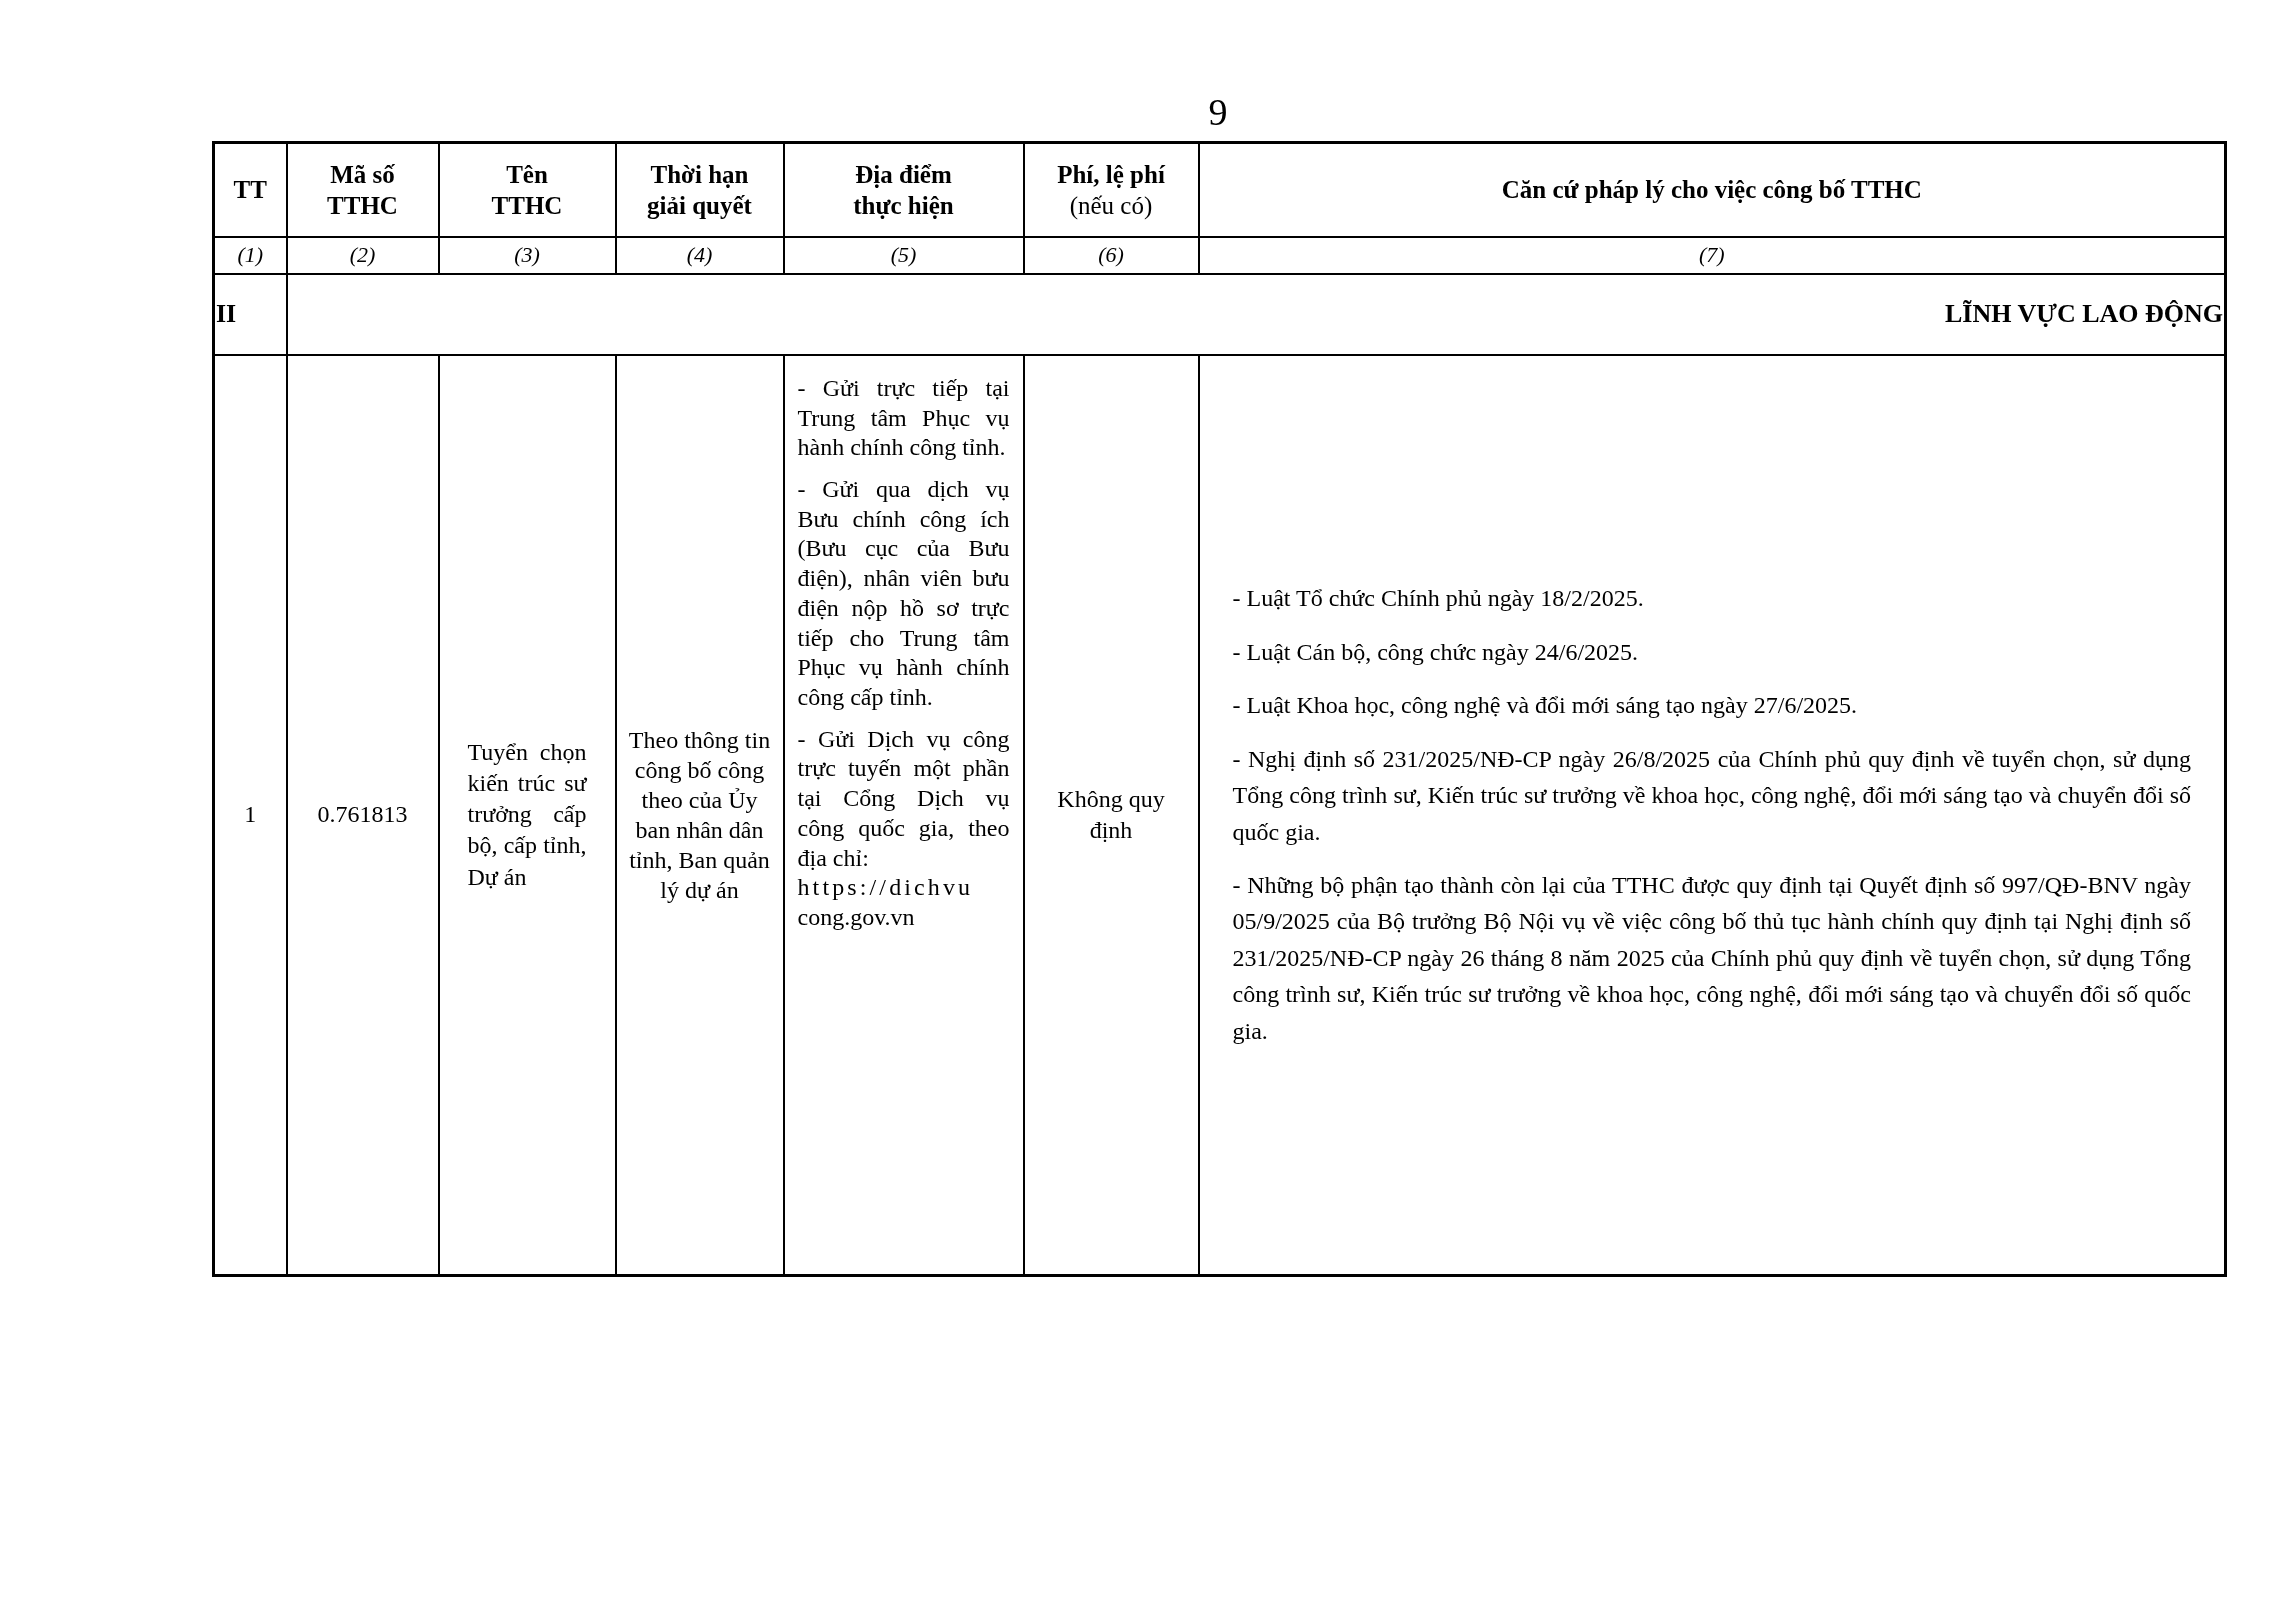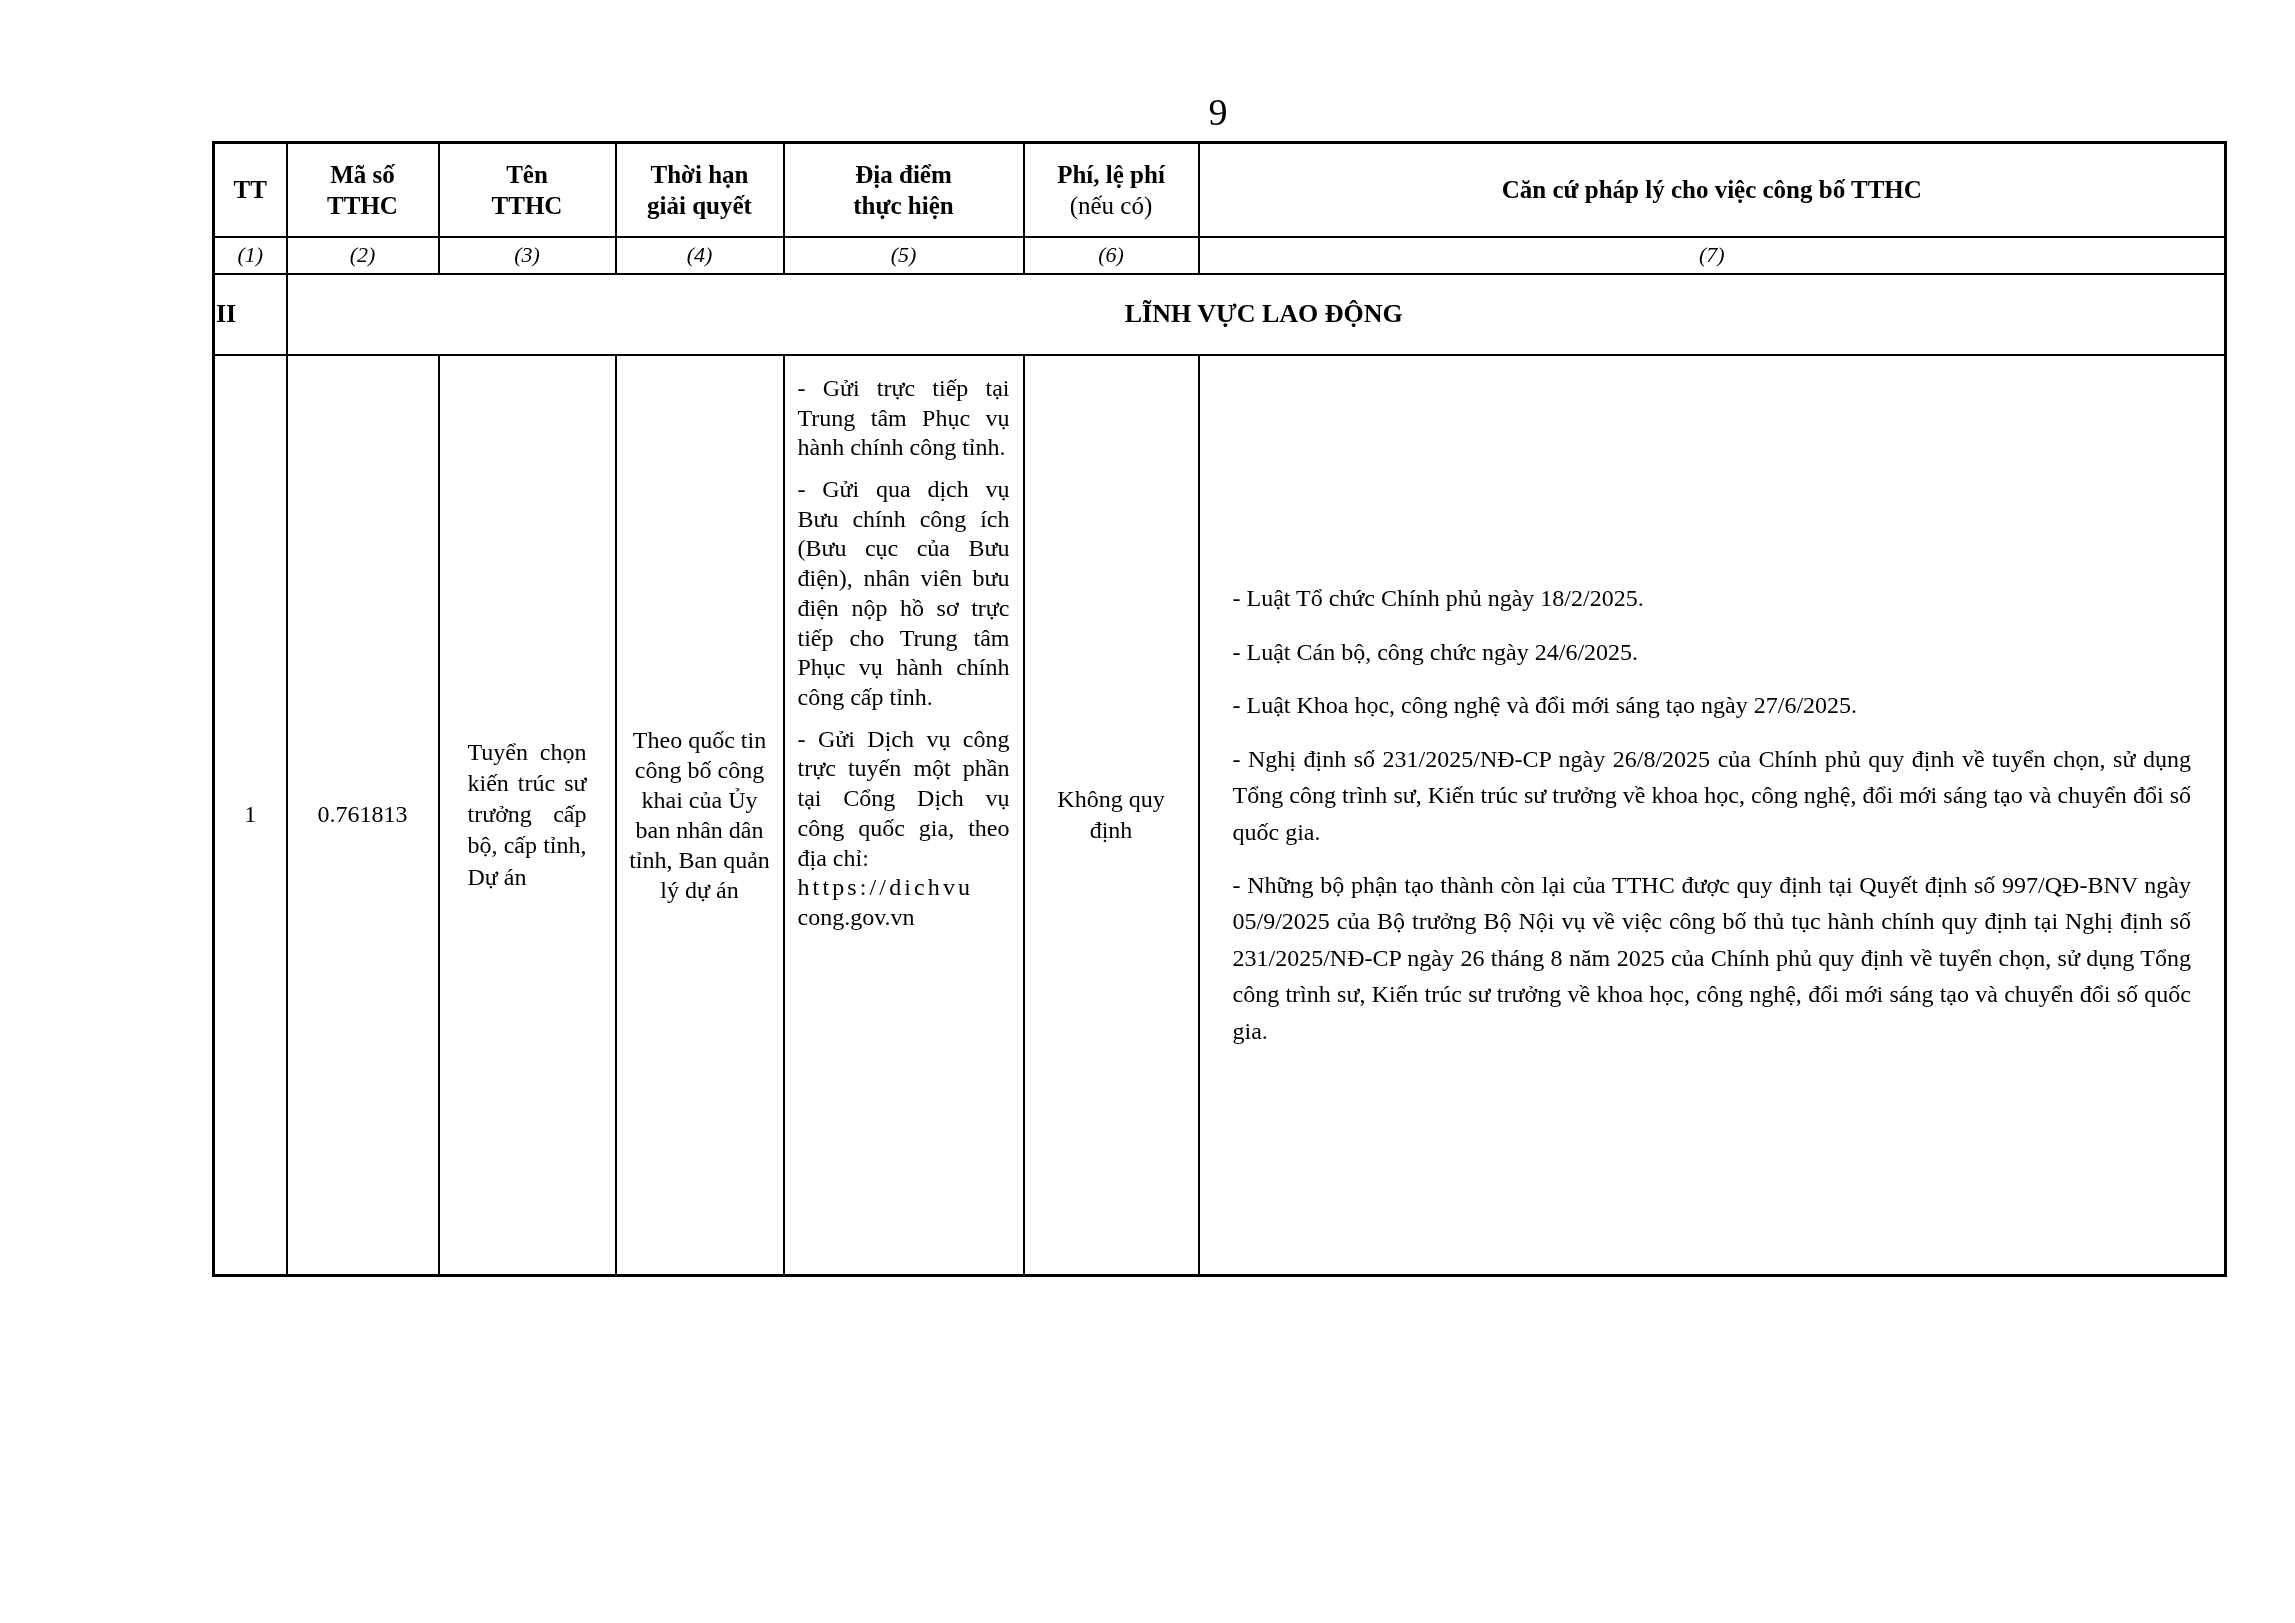--- a/index.html
+++ b/index.html
@@ -64,21 +64,21 @@
     line-height: 1.1;
     padding: 0 2.6px;
   }
   .section-row td {
     height: 81px;
     font-size: 26px;
     font-weight: bold;
     vertical-align: middle;
   }
   .section-row .sec-idx { text-align: left; }
-  .section-row .sec-title { text-align: center; padding-left: 17px; }
+  .section-row .sec-title { text-align: right; padding-left: 17px; }
   .data-row td {
     height: 921px;
     font-size: 24px;
     vertical-align: middle;
   }
   td.col-tt   { text-align: center; }
   td.col-maso { text-align: center; }
   td.col-ten {
     text-align: justify;
     line-height: 1.3;
@@ -175,21 +175,21 @@
 
     <tr class="section-row">
       <td class="sec-idx">II</td>
       <td class="sec-title" colspan="6">LĨNH VỰC LAO ĐỘNG</td>
     </tr>
 
     <tr class="data-row">
       <td class="col-tt">1</td>
       <td class="col-maso">0.761813</td>
       <td class="col-ten">Tuyển chọn kiến trúc sư trưởng cấp bộ, cấp tỉnh, Dự án</td>
-      <td class="col-thoihan">Theo quốc tin công bố công khai của Ủy ban nhân dân tỉnh, Ban quản lý dự án</td>
+      <td class="col-thoihan">Theo thông tin công bố công theo của Ủy ban nhân dân tỉnh, Ban quản lý dự án</td>
       <td class="col-diadiem">
         <p>- Gửi trực tiếp tại Trung tâm Phục vụ hành chính công tỉnh.</p>
         <p>- Gửi qua dịch vụ Bưu chính công ích (Bưu cục của Bưu điện), nhân viên bưu điện nộp hồ sơ trực tiếp cho Trung tâm Phục vụ hành chính công cấp tỉnh.</p>
         <p>
           <span>- Gửi Dịch vụ công trực tuyến một phần tại Cổng Dịch vụ công quốc gia, theo địa chỉ:</span>
           <span class="url-line1">https://dichvu</span>
           <span class="url-line2">cong.gov.vn</span>
         </p>
       </td>
       <td class="col-phi">Không quy định</td>

